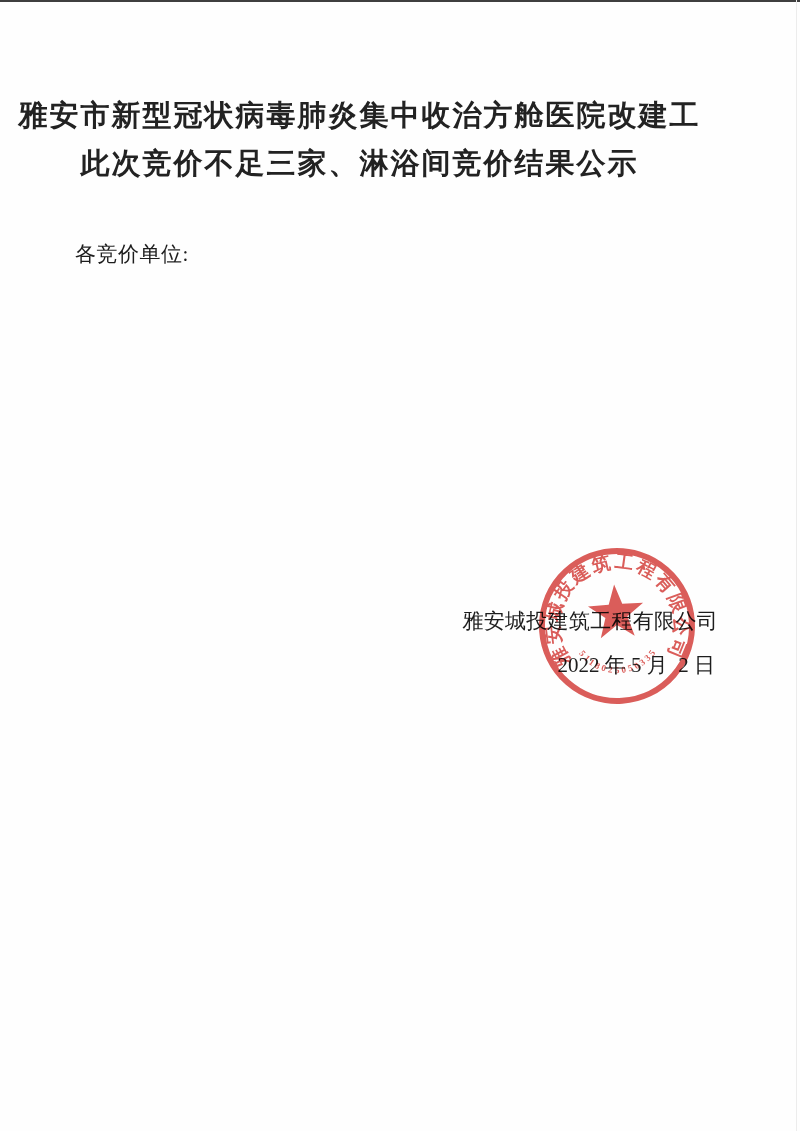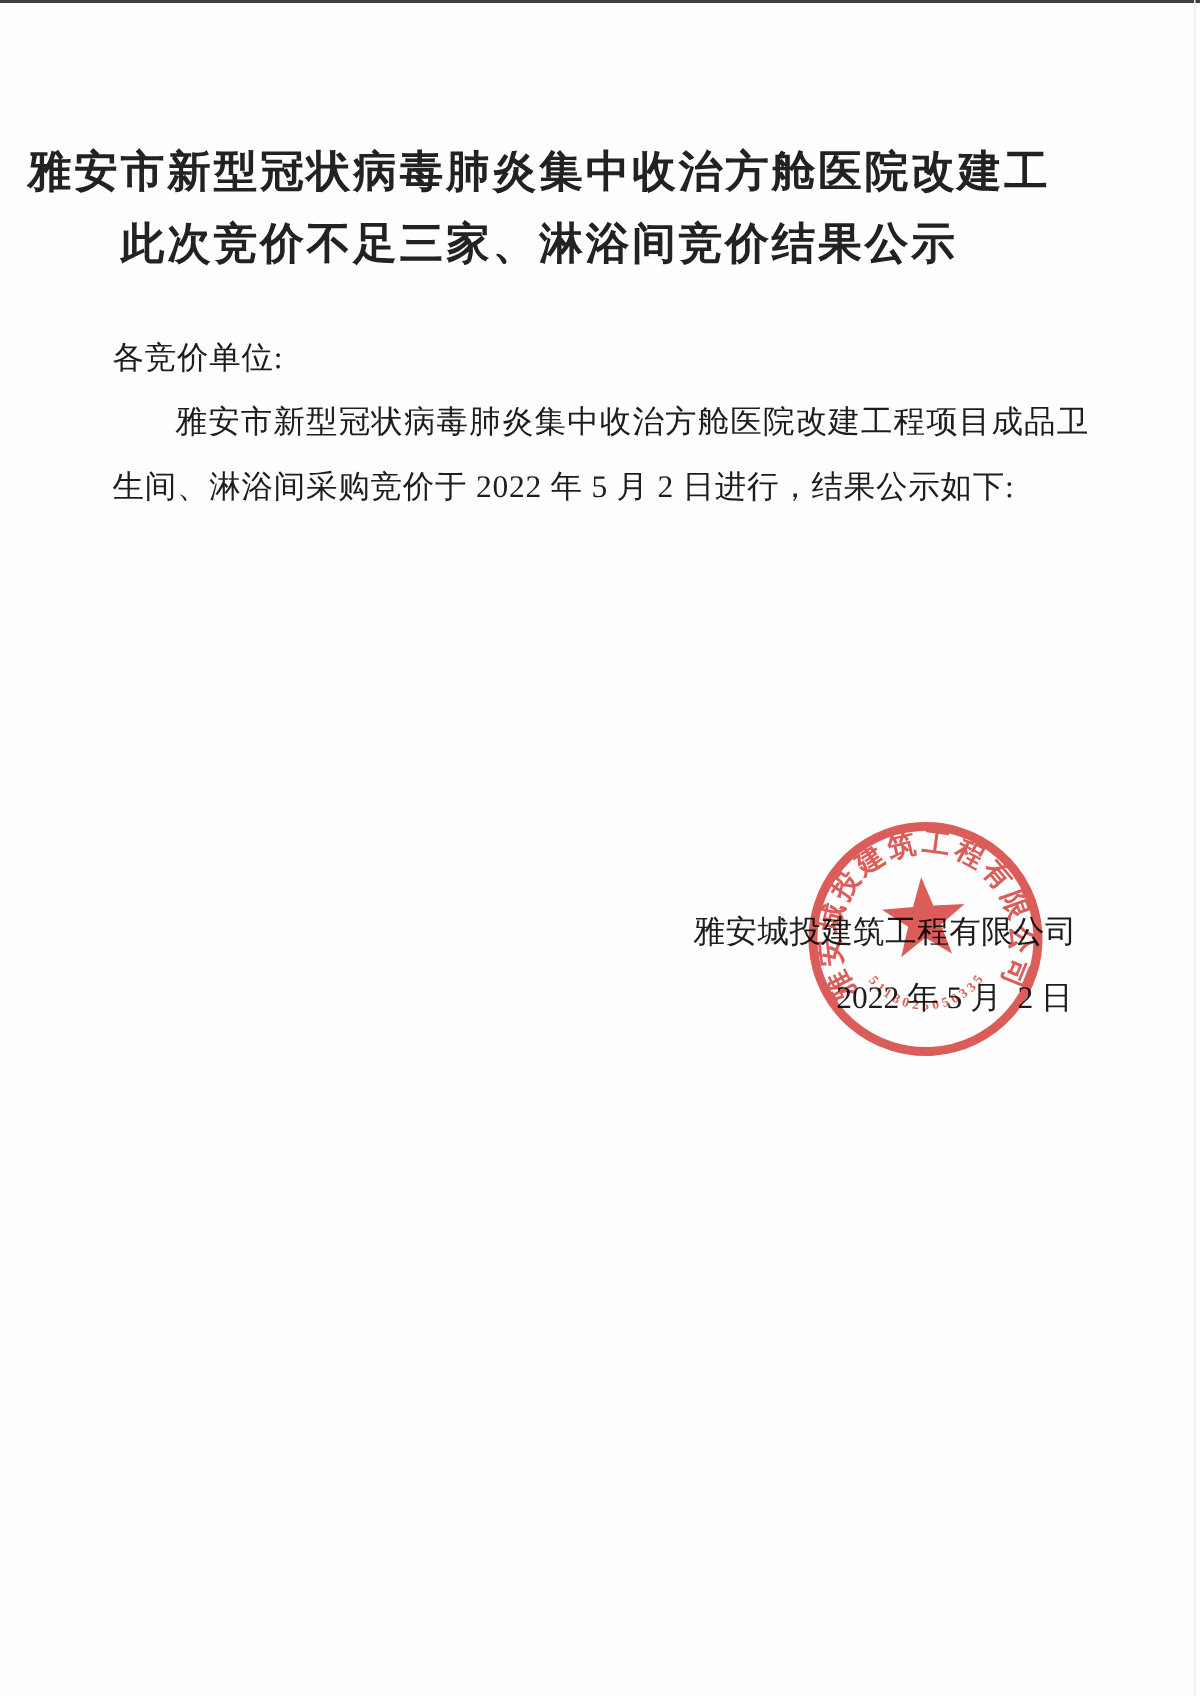--- a/index.html
+++ b/index.html
@@ -9,21 +9,21 @@
     color:#1e1e1e;box-sizing:border-box;
   }
   .top-edge{position:absolute;top:0;left:0;width:800px;height:2px;background:#3f3f3f;}
   .right-edge{position:absolute;top:0;right:3px;width:1px;height:1131px;background:#ececec;}
   .doc-title{
     position:absolute;top:91px;left:0;width:719px;text-align:center;
     font-family:"Liberation Sans","DejaVu Sans",sans-serif;
     font-weight:700;font-size:29px;line-height:48px;letter-spacing:2px;color:#222;
   }
   .doc-body{
-    position:absolute;top:217px;left:75px;width:651px;
+    position:absolute;top:233px;left:75px;width:651px;
     font-size:21px;line-height:43px;letter-spacing:.5px;
     text-align:justify;color:#1d1d1d;
   }
   .doc-body p{margin:0;}
   .indent{text-indent:2em;}
   .sig-company{position:absolute;top:607px;right:82px;font-size:21px;letter-spacing:.3px;color:#1d1d1d;}
   .sig-date{position:absolute;top:651px;right:85px;font-size:21px;color:#1d1d1d;white-space:pre;}
   .seal{
     position:absolute;left:537px;top:546px;width:160px;height:160px;
     mix-blend-mode:multiply;opacity:.87;transform:rotate(-4deg);
@@ -38,21 +38,20 @@
   <div class="top-edge"></div>
   <div class="right-edge"></div>
 
   <div class="doc-title">
     <div>雅安市新型冠状病毒肺炎集中收治方舱医院改建工</div>
     <div>此次竞价不足三家、淋浴间竞价结果公示</div>
   </div>
 
   <div class="doc-body">
     <p>各竞价单位:</p>
-    <p class="indent">雅安市新型冠状病毒肺炎集中收治方舱医院改建工程项目成品卫生间、淋浴间采购竞价于 2022 年 5 月 2 日进行，结果公示如下:</p>
   </div>
 
   <div class="sig-company">雅安城投建筑工程有限公司</div>
   <div class="sig-date">2022 年 5 月  2 日</div>
 
   <svg class="seal" viewBox="0 0 160 160" aria-hidden="true">
     <defs>
       <path id="arcTop" d="M 32.5 113.3 A 58 58 0 1 1 127.5 113.3" fill="none"></path>
       <path id="arcBottom" d="M 40.1 104.9 A 47 47 0 0 0 119.9 104.9" fill="none"></path>
     </defs>

